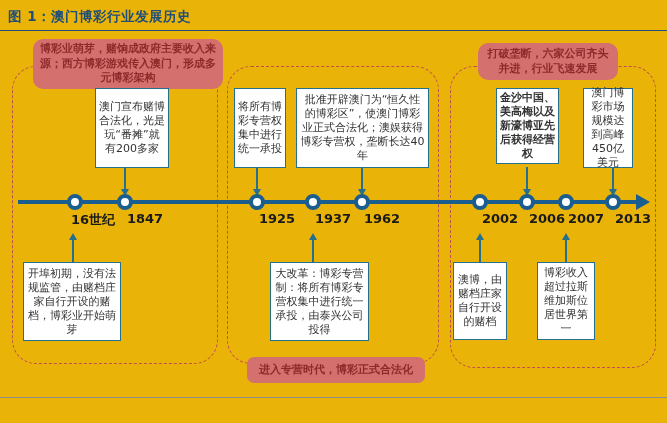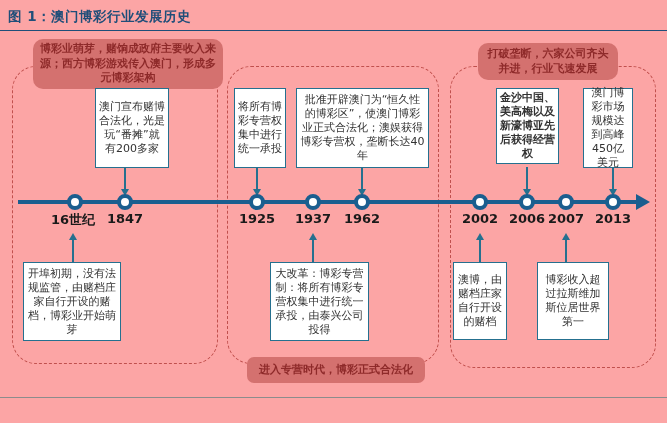--- a/index.html
+++ b/index.html
@@ -1,18 +1,18 @@
 <!DOCTYPE html>
 <html><head>
 <meta charset="utf-8">
 <style>
   * { margin:0; padding:0; box-sizing:border-box; }
   html,body { width:667px; height:423px; background:#ffffff;
     font-family:"DejaVu Sans","Liberation Sans",sans-serif; }
-  #stage { position:relative; width:667px; height:423px; background:#fca5a5; overflow:hidden; }
+  #stage { position:relative; width:667px; height:423px; background:#eab308; overflow:hidden; }
 
   .figure-title { position:absolute; left:8px; top:8px; font-size:13.5px; font-weight:bold; color:#1F4E79; letter-spacing:0.5px; }
   .title-rule { position:absolute; left:0; top:30px; width:667px; height:0; border-top:1.5px solid #1F4E79; }
 
   .region { position:absolute; border:1.6px dashed #C0504D; border-radius:24px; background:transparent; }
   #region1 { left:12px;  top:66px; width:206px; height:298px; }
   #region2 { left:227px; top:66px; width:212px; height:298px; }
   #region3 { left:450px; top:66px; width:206px; height:302px; }
 
   .pink { position:absolute; background:#D4716F; color:#8E2A2A; font-weight:bold;
@@ -21,34 +21,34 @@
   #pink1 { left:33px;  top:39px;  width:190px; height:50px; }
   #pink3 { left:478px; top:43px;  width:140px; height:37px; }
   #pink2 { left:247px; top:357px; width:178px; height:26px;border-radius:7px; }
 
   .axis { position:absolute; left:18px; top:200px; width:620px; height:4px; background:#1A5E8F; z-index:3; }
   .axis-head { position:absolute; left:636px; top:194px; width:0; height:0; z-index:3;
     border-left:14px solid #1A5E8F; border-top:8px solid transparent; border-bottom:8px solid transparent; }
   .dot { position:absolute; top:194px; width:16px; height:16px; background:#fff;
     border:4px solid #1A5E8F; border-radius:50%; z-index:4; }
   .yr { position:absolute; top:211px; width:60px; text-align:center; font-size:13px;
-    font-weight:bold; color:#1a1a1a; z-index:4; }
+    font-weight:bold; color:#1a1a1a; z-index:4;margin-left:20px; }
 
   .box { position:absolute; background:#fff; border:1.6px solid #25708F; color:#333;
     font-size:11px; line-height:14px; display:flex; align-items:center; justify-content:center;
     text-align:center; padding:3px; z-index:5; }
   #boxA { left:95px;  top:88px;  width:74px;  height:80px; }
   #boxB { left:234px; top:88px;  width:52px;  height:80px; }
   #boxC { left:296px; top:88px;  width:133px; height:80px; }
   #boxD { left:496px; top:88px;  width:63px;  height:76px;font-weight:bold; }
   #boxE { left:583px; top:88px;  width:50px;  height:80px; }
   #boxF { left:23px;  top:262px; width:98px;  height:79px; }
   #boxG { left:270px; top:262px; width:99px;  height:79px; }
   #boxH { left:453px; top:262px; width:54px;  height:78px; }
-  #boxI { left:537px; top:262px; width:72px;  height:78px; }
+  #boxI { left:537px; top:262px; width:58px;  height:78px; }
 
   .vline { position:absolute; width:1.6px; background:#25708F; z-index:2; }
   .v-down { top:167px; height:23px; }
   .v-up   { top:240px; height:23px; }
   .ah { position:absolute; width:0; height:0; z-index:2; }
   .ah-down { top:189px; border-left:4px solid transparent; border-right:4px solid transparent; border-top:7px solid #25708F; }
   .ah-up   { top:233px; border-left:4px solid transparent; border-right:4px solid transparent; border-bottom:7px solid #25708F; }
 
   .footer-rule { position:absolute; left:0; top:397px; width:667px; height:0; border-top:1px solid #8c8c8c; }
   .source { position:absolute; left:8px; top:403px; font-size:11.5px; color:#262626; font-weight:bold; letter-spacing:0.5px; }

